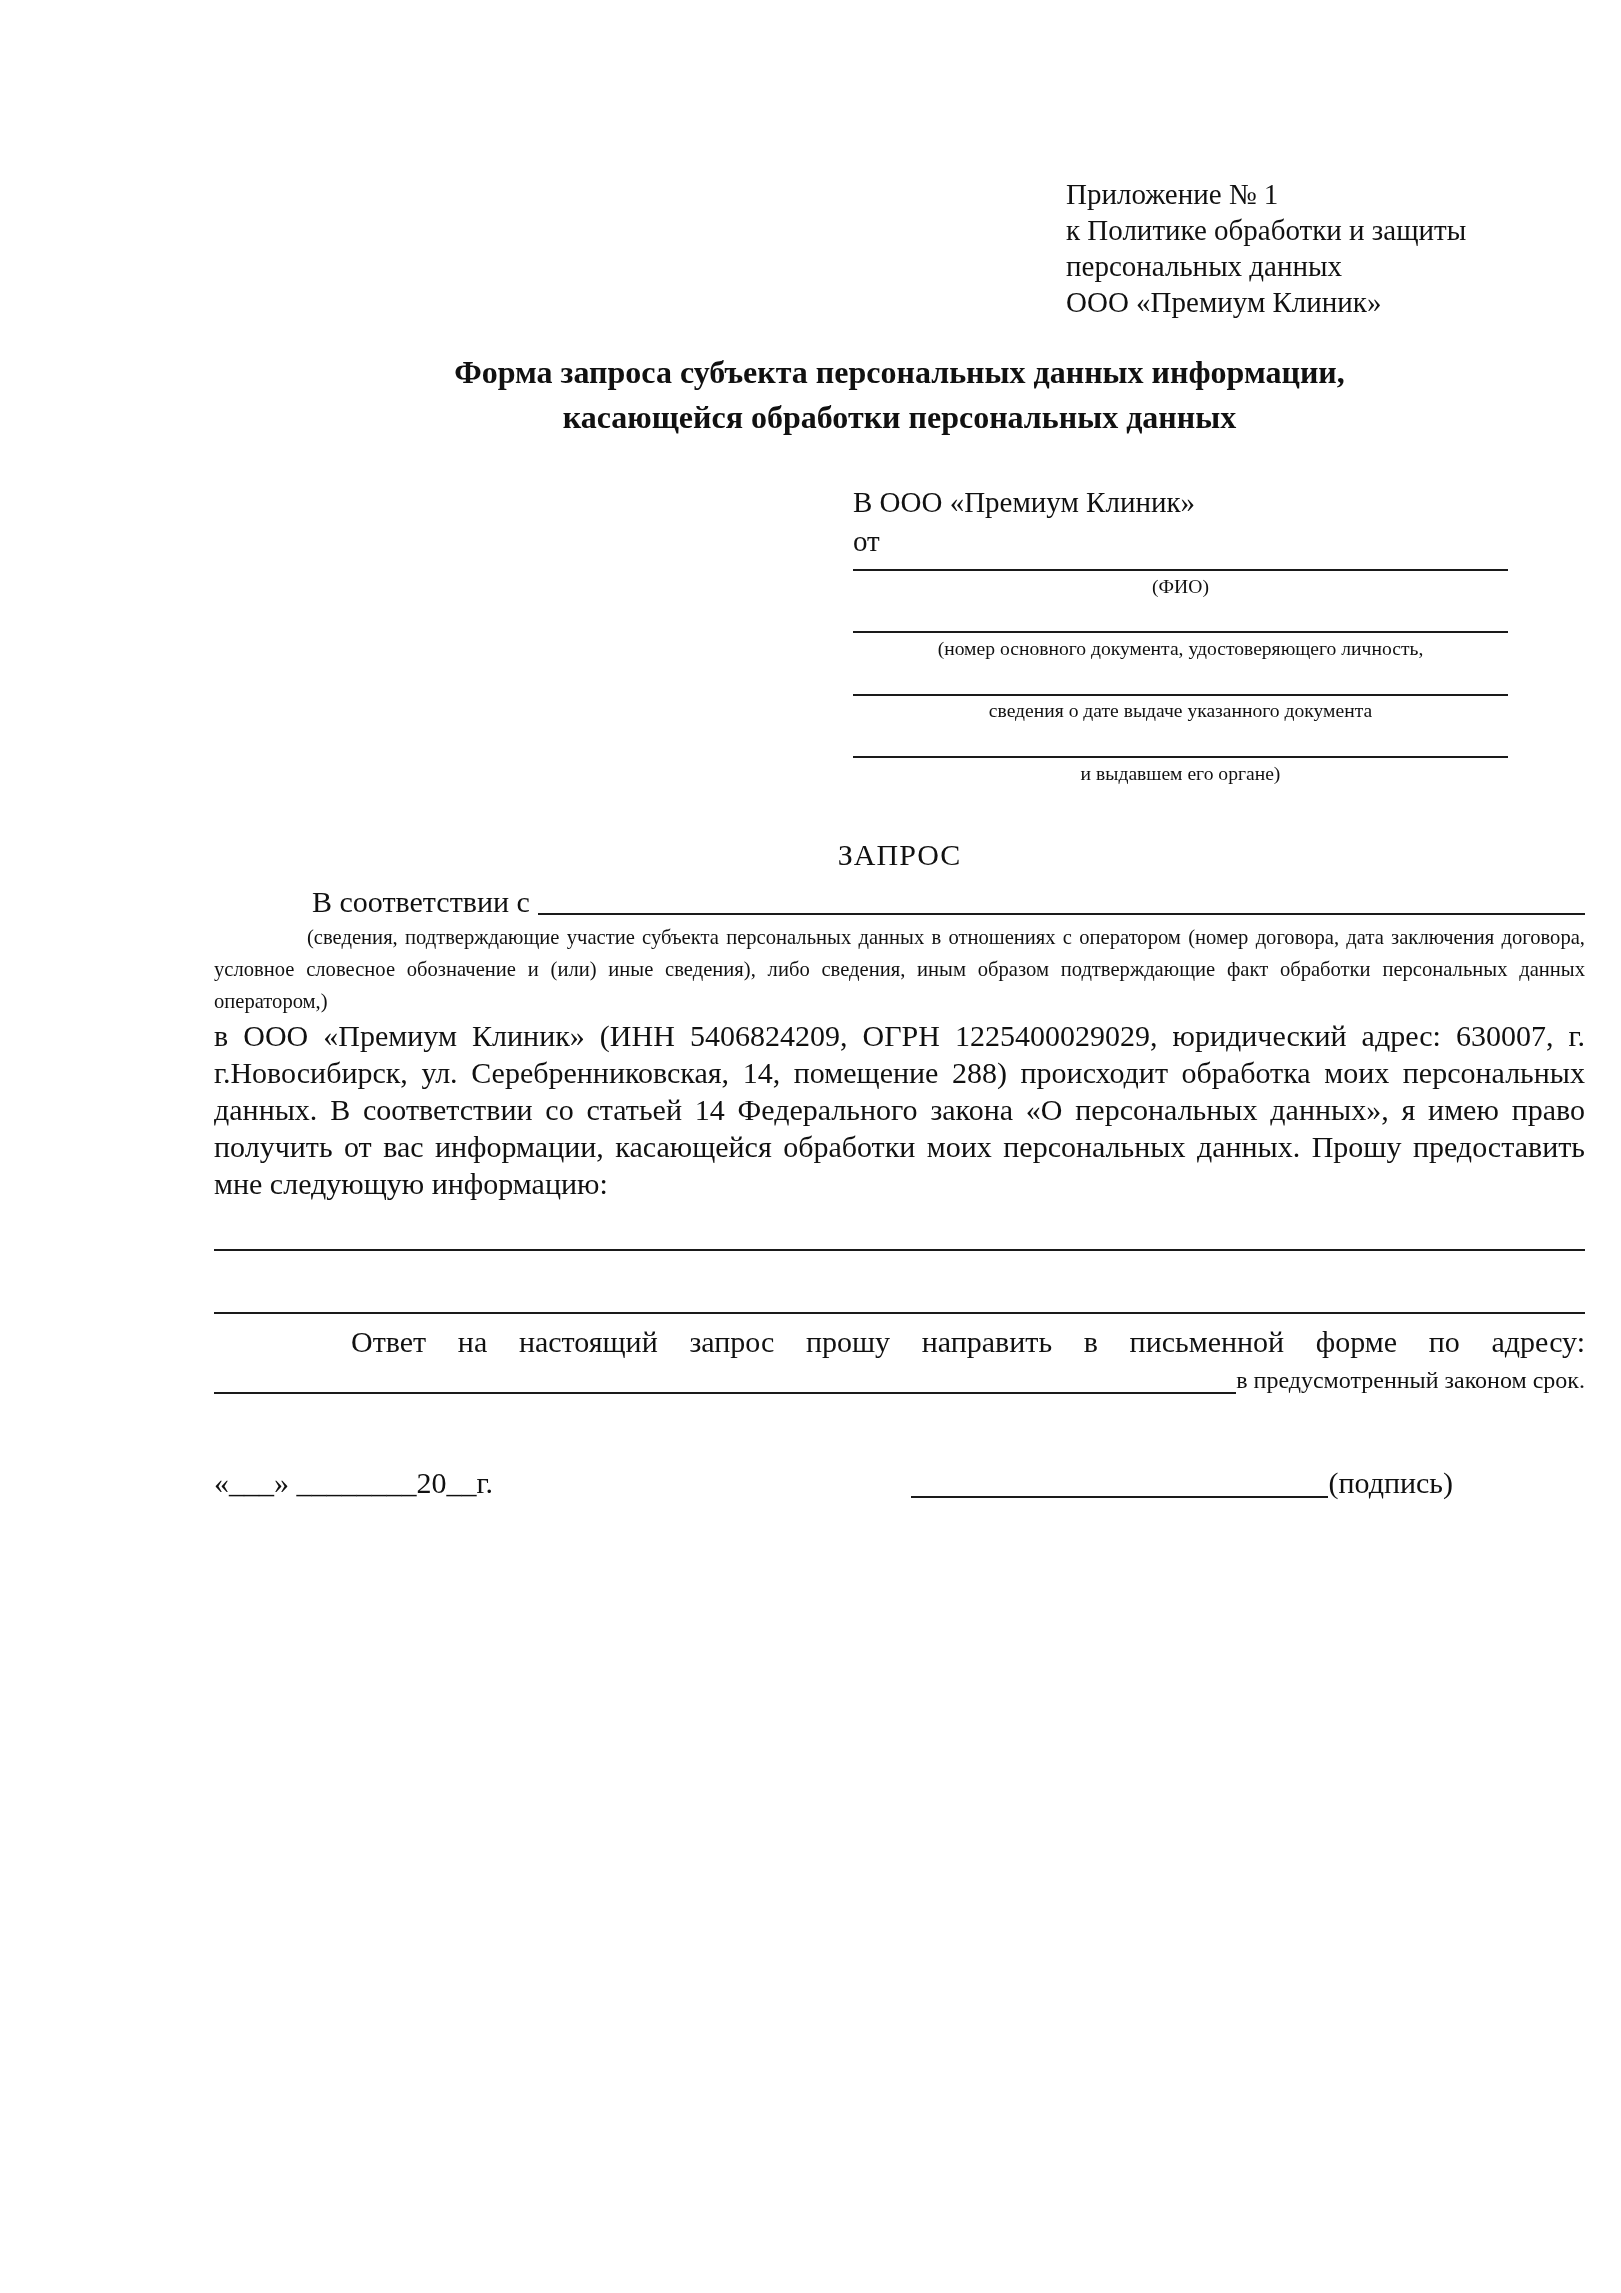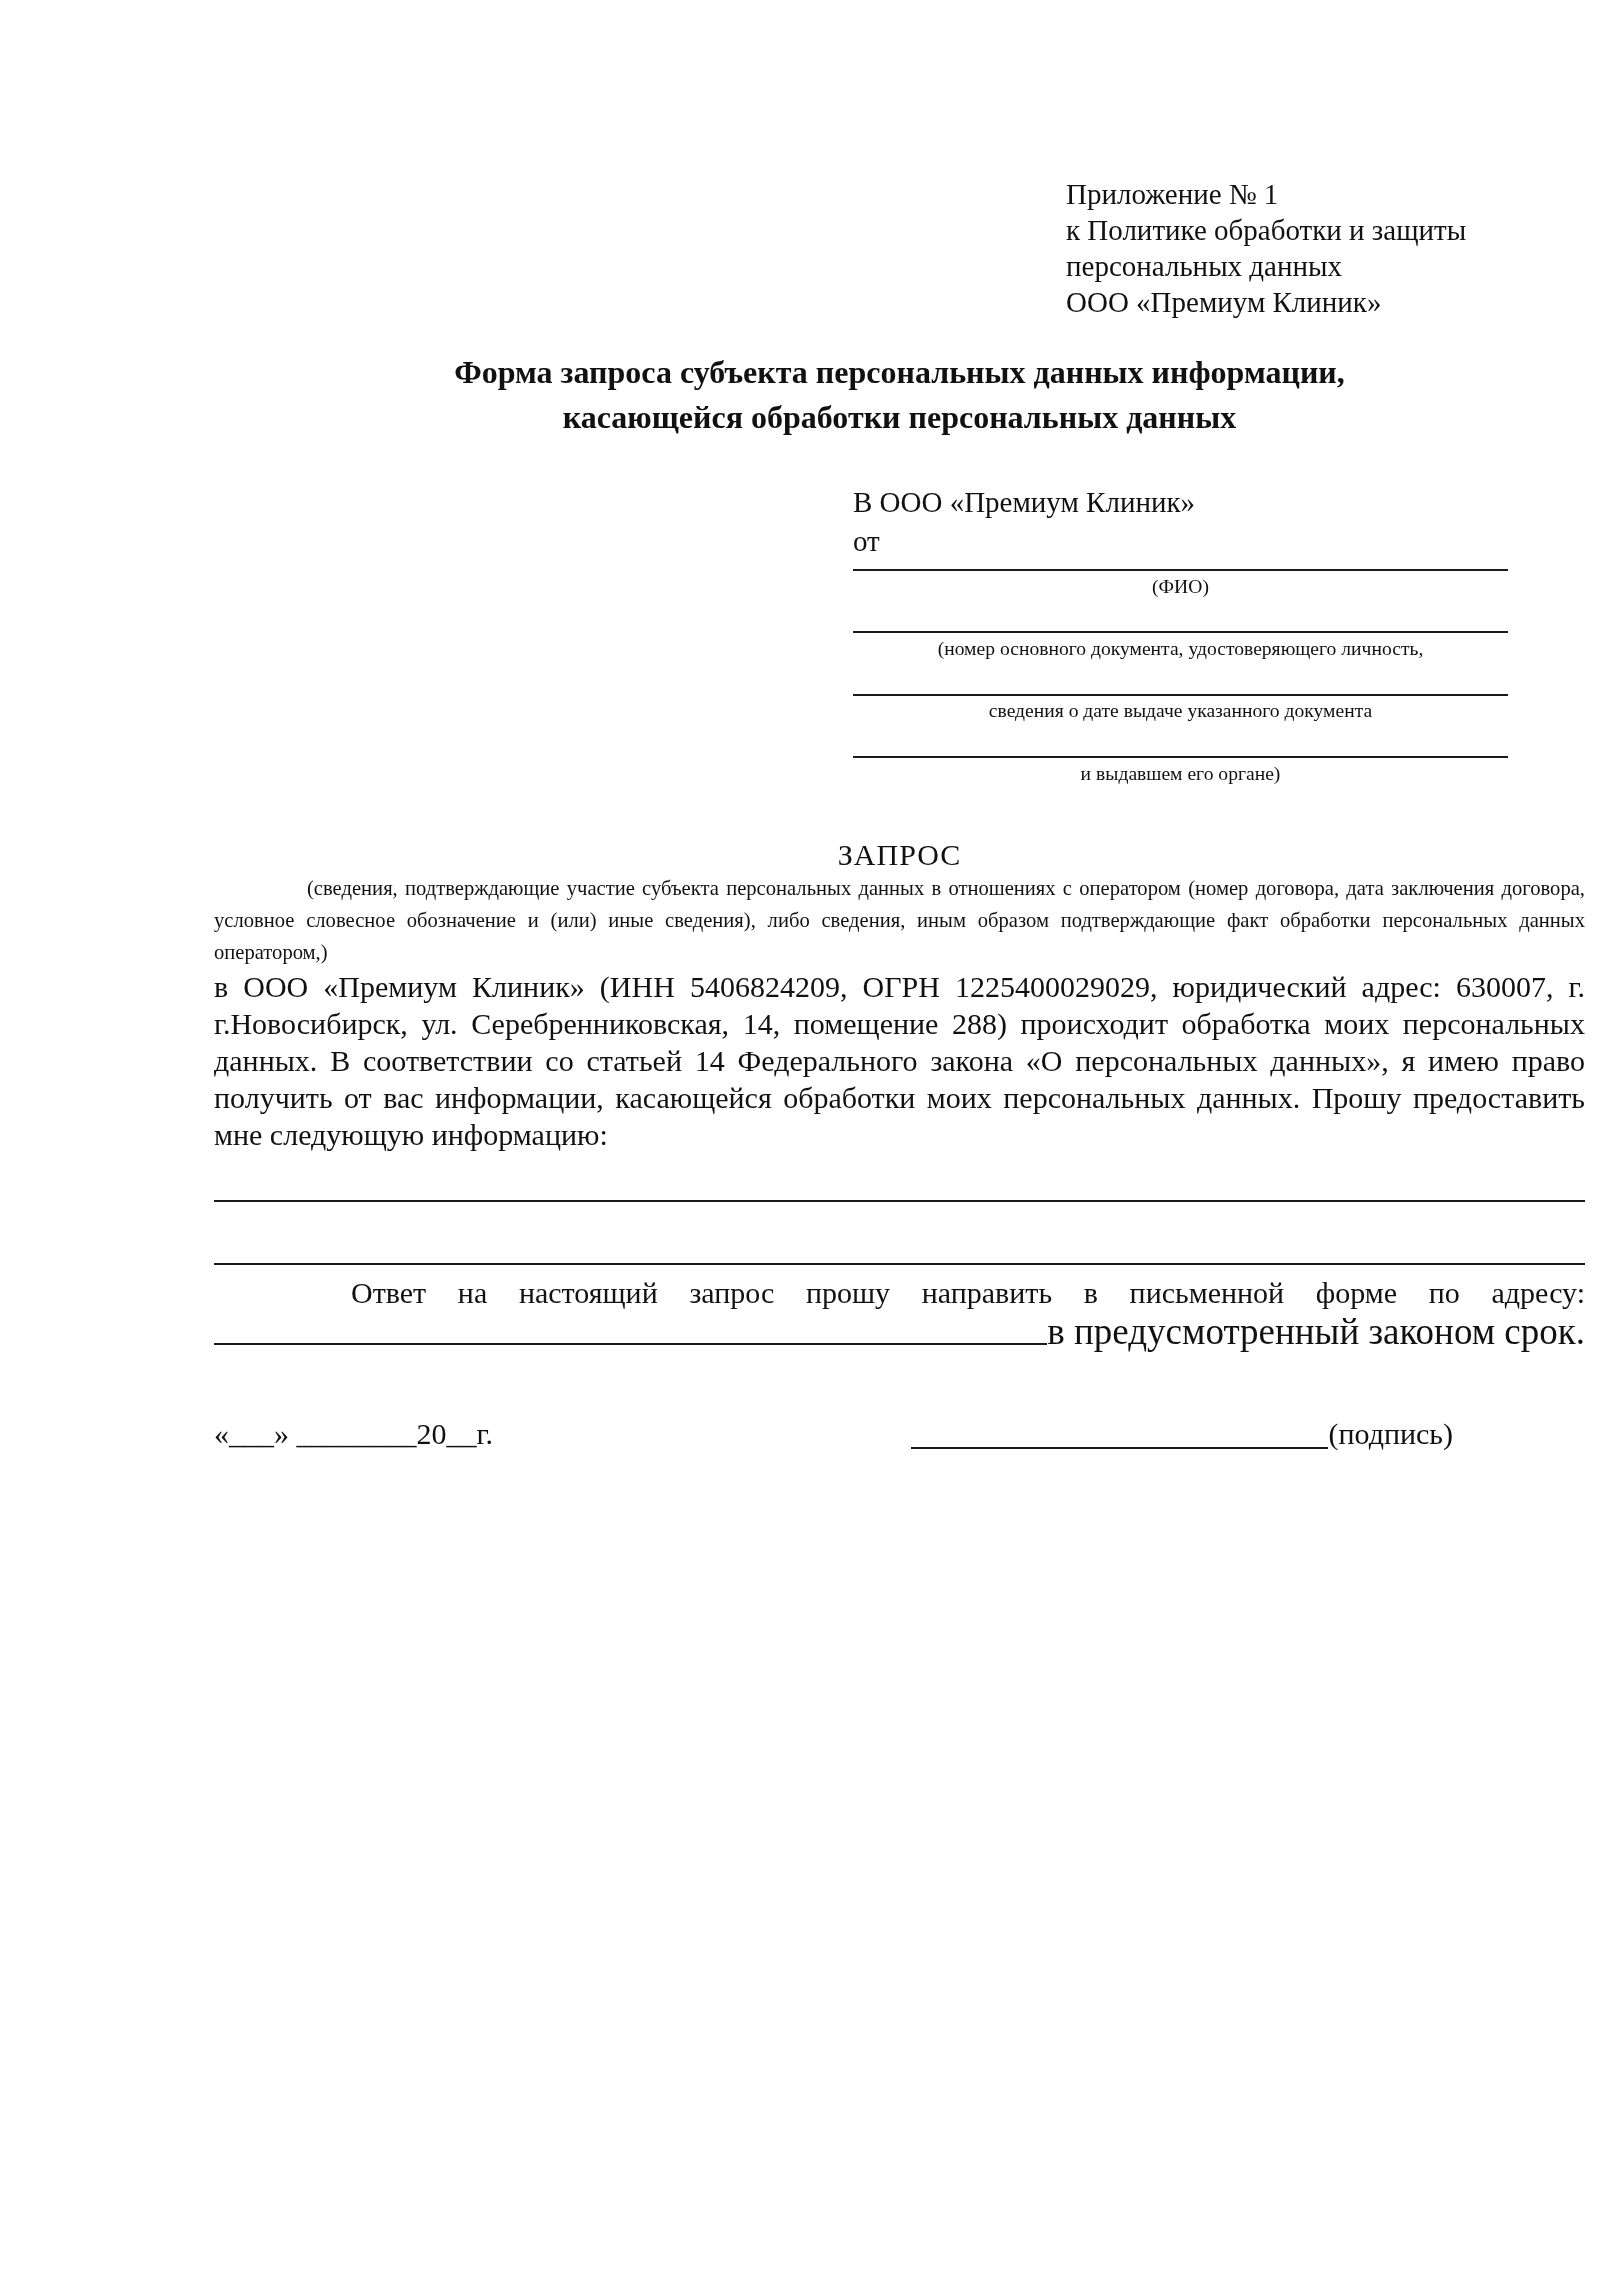--- a/index.html
+++ b/index.html
@@ -110,21 +110,21 @@
   .reply-line1 {
     margin-top: 7.8px;
     font-size: 30px;
     line-height: 39px;
     text-indent: 137px;
     text-align: justify;
     text-align-last: justify;
   }
   .reply-line2 {
     display: flex;
-    font-size: 37px;
+    font-size: 24px;
     line-height: 39px;
   }
   .reply-suffix { white-space: nowrap; }
 
   .footer-row {
     margin-top: 63px;
     display: flex;
     justify-content: space-between;
     align-items: flex-end;
     font-size: 30px;
@@ -172,20 +172,24 @@
 
       <div class="rule"></div>
       <div class="field-label">сведения о дате выдаче указанного документа</div>
 
       <div class="rule"></div>
       <div class="field-label">и выдавшем его органе)</div>
     </div>
 
     <div class="request-heading">ЗАПРОС</div>
 
+    <div class="intro">
+      <span class="intro-prefix">В соответствии с</span>
+      <span class="fill"></span>
+    </div>
 
     <div class="fine-print">(сведения, подтверждающие участие субъекта персональных данных в отношениях с оператором (номер договора, дата заключения договора, условное словесное обозначение и (или) иные сведения), либо сведения, иным образом подтверждающие факт обработки персональных данных оператором,)</div>
 
     <div class="body-par">в ООО «Премиум Клиник» (ИНН 5406824209, ОГРН 1225400029029, юридический адрес: 630007, г. г.Новосибирск, ул. Серебренниковская, 14, помещение 288) происходит обработка моих персональных данных. В соответствии со статьей 14 Федерального закона «О персональных данных», я имею право получить от вас информации, касающейся обработки моих персональных данных. Прошу предоставить мне следующую информацию:</div>
 
     <div class="wide-rule one"></div>
     <div class="wide-rule two"></div>
 
     <div class="reply-line1">Ответ на настоящий запрос прошу направить в письменной форме по адресу:</div>
     <div class="reply-line2">

